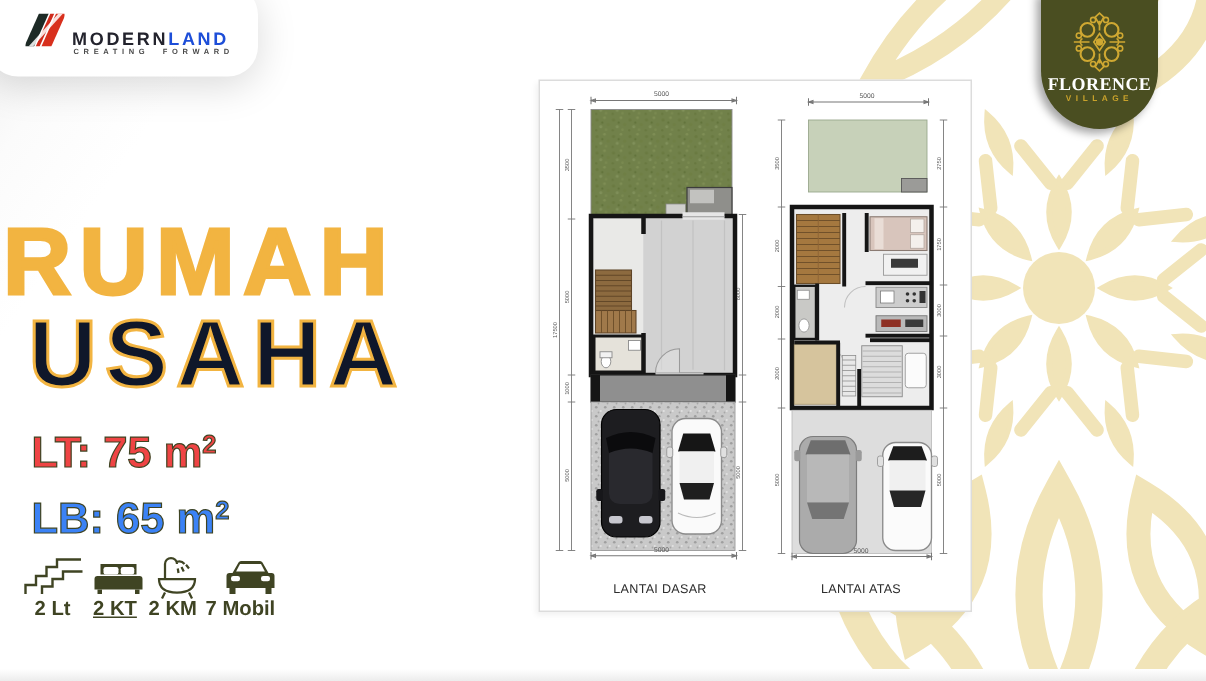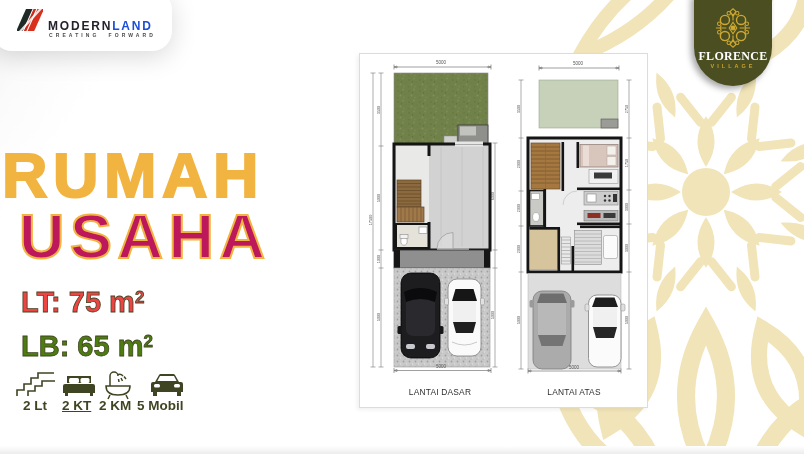--- a/index.html
+++ b/index.html
@@ -77,25 +77,25 @@
 </g>
 <polygon points="2,22 22,0 25,0 5,22" fill="#ffffff" opacity="0.85"></polygon>
 </svg>
 
 <div class="abs" style="left:48px;top:18.5px;font-size:12px;font-weight:bold;letter-spacing:1.8px;color:#23232d;white-space:nowrap;">MODERN<span style="color:#1d4ed8;">LAND</span></div>
 
 <div class="abs" style="left:49px;top:32px;font-size:5px;font-weight:bold;letter-spacing:3.1px;color:#4a4a4a;white-space:nowrap;">CREATING&nbsp;&nbsp;FORWARD</div>
 
 <div class="abs" style="left:2px;top:138.5px;font-size:63px;font-weight:bold;color:#f2b441;letter-spacing:5.5px;-webkit-text-stroke:2px #f2b441;">RUMAH</div>
 
-<div class="abs" style="left:19px;top:200px;font-size:63px;font-weight:bold;color:#be185d;letter-spacing:5.5px;-webkit-text-stroke:2px #f2b441;">USAHA</div>
+<div class="abs" style="left:19px;top:200px;font-size:63px;font-weight:bold;color:#0f172a;letter-spacing:5.5px;-webkit-text-stroke:2px #f2b441;">USAHA</div>
 
 <div class="abs" style="left:21px;top:286px;font-size:29px;font-weight:bold;color:#ef4444;-webkit-text-stroke:0.8px #3f4423;">LT: 75 m<span style="font-size:17px;vertical-align:9px;">2</span></div>
 
-<div class="abs" style="left:21px;top:330px;font-size:29px;font-weight:bold;color:#4d7c0f;-webkit-text-stroke:0.8px #3f4423;">LB: 65 m<span style="font-size:17px;vertical-align:9px;">2</span></div>
+<div class="abs" style="left:21px;top:330px;font-size:29px;font-weight:bold;color:#3b82f6;-webkit-text-stroke:0.8px #3f4423;">LB: 65 m<span style="font-size:17px;vertical-align:9px;">2</span></div>
 
 <svg class="abs" style="left:14px;top:370px;" width="180" height="30" viewBox="0 0 180 30">
 
 <g fill="none" stroke="#3f4423" stroke-width="1.6">
 <path d="M3 26 L3 20 L10 20 L10 14 L17 14 L17 8 L24 8 L24 3 L40 3"></path>
 <path d="M14 26 L14 21 L21 21 L21 16 L28 16 L28 11 L41 11"></path>
 </g>
 
 <g fill="#3f4423">
 <path d="M53 6 h24 v7 h-24 z"></path>
@@ -121,21 +121,21 @@
 <path d="M146 6 h14 l2.6 5 h-19.2 z" fill="#fff"></path>
 <rect x="140" y="14" width="6" height="3.5" rx="1.5" fill="#fff"></rect>
 <rect x="160" y="14" width="6" height="3.5" rx="1.5" fill="#fff"></rect>
 </g>
 </svg>
 
 <div class="abs" style="left:0;top:398px;font-size:13.5px;font-weight:bold;color:#3f4423;white-space:nowrap;">
 <span class="abs" style="left:23px;">2 Lt</span>
 <span class="abs" style="left:62px;text-decoration:underline;">2 KT</span>
 <span class="abs" style="left:99px;">2 KM</span>
-<span class="abs" style="left:137px;">5 Mobil</span>
+<span class="abs" style="left:137px;">7 Mobil</span>
 </div>
 
 <div class="abs" style="left:694px;top:-6px;width:78px;height:92px;background:#4a4e21;border-radius:0 0 39px 39px;box-shadow:-3px 3px 6px rgba(0,0,0,0.35);"></div>
 
 <svg class="abs" style="left:714px;top:8px;" width="38" height="40" viewBox="0 0 40 42">
 <g stroke="#cfa832" fill="none" stroke-width="1.5">
 <circle cx="20" cy="21" r="2.6" fill="#cfa832" stroke="none"></circle>
 <path d="M20 15 L24 21 L20 27 L16 21 Z" stroke-width="1.2"></path>
 <circle cx="11.5" cy="12.5" r="4.8"></circle>
 <circle cx="28.5" cy="12.5" r="4.8"></circle>

